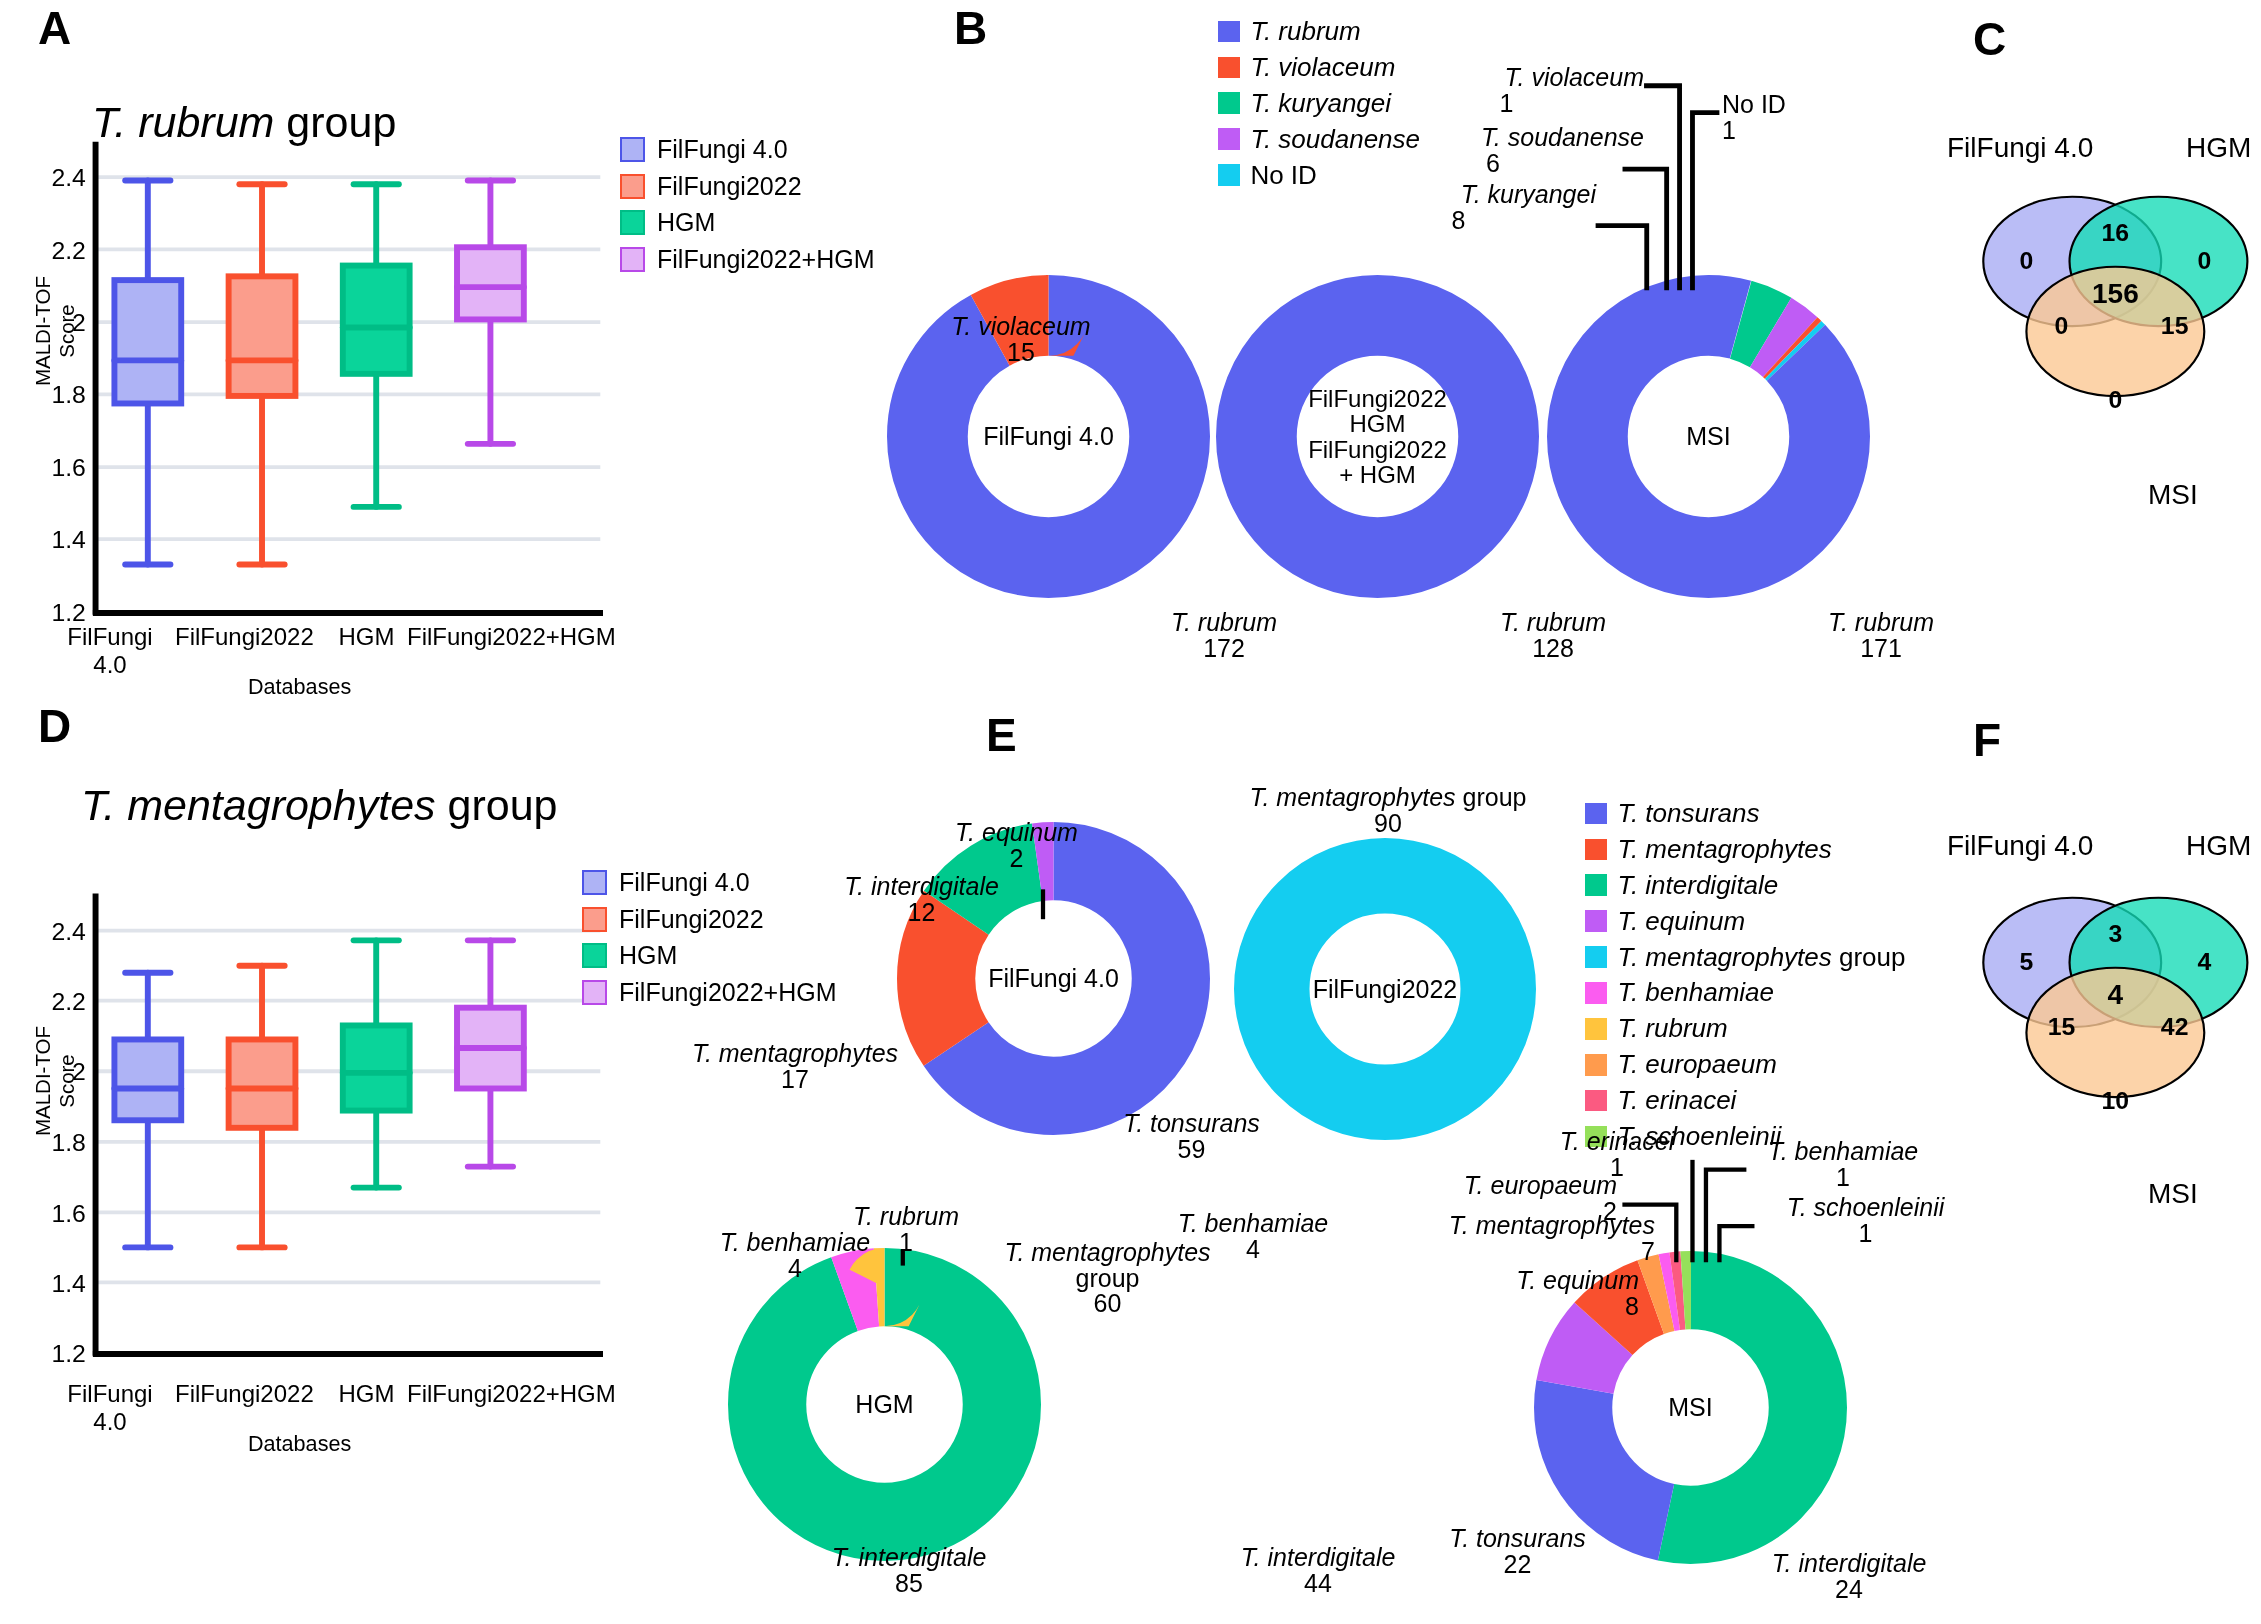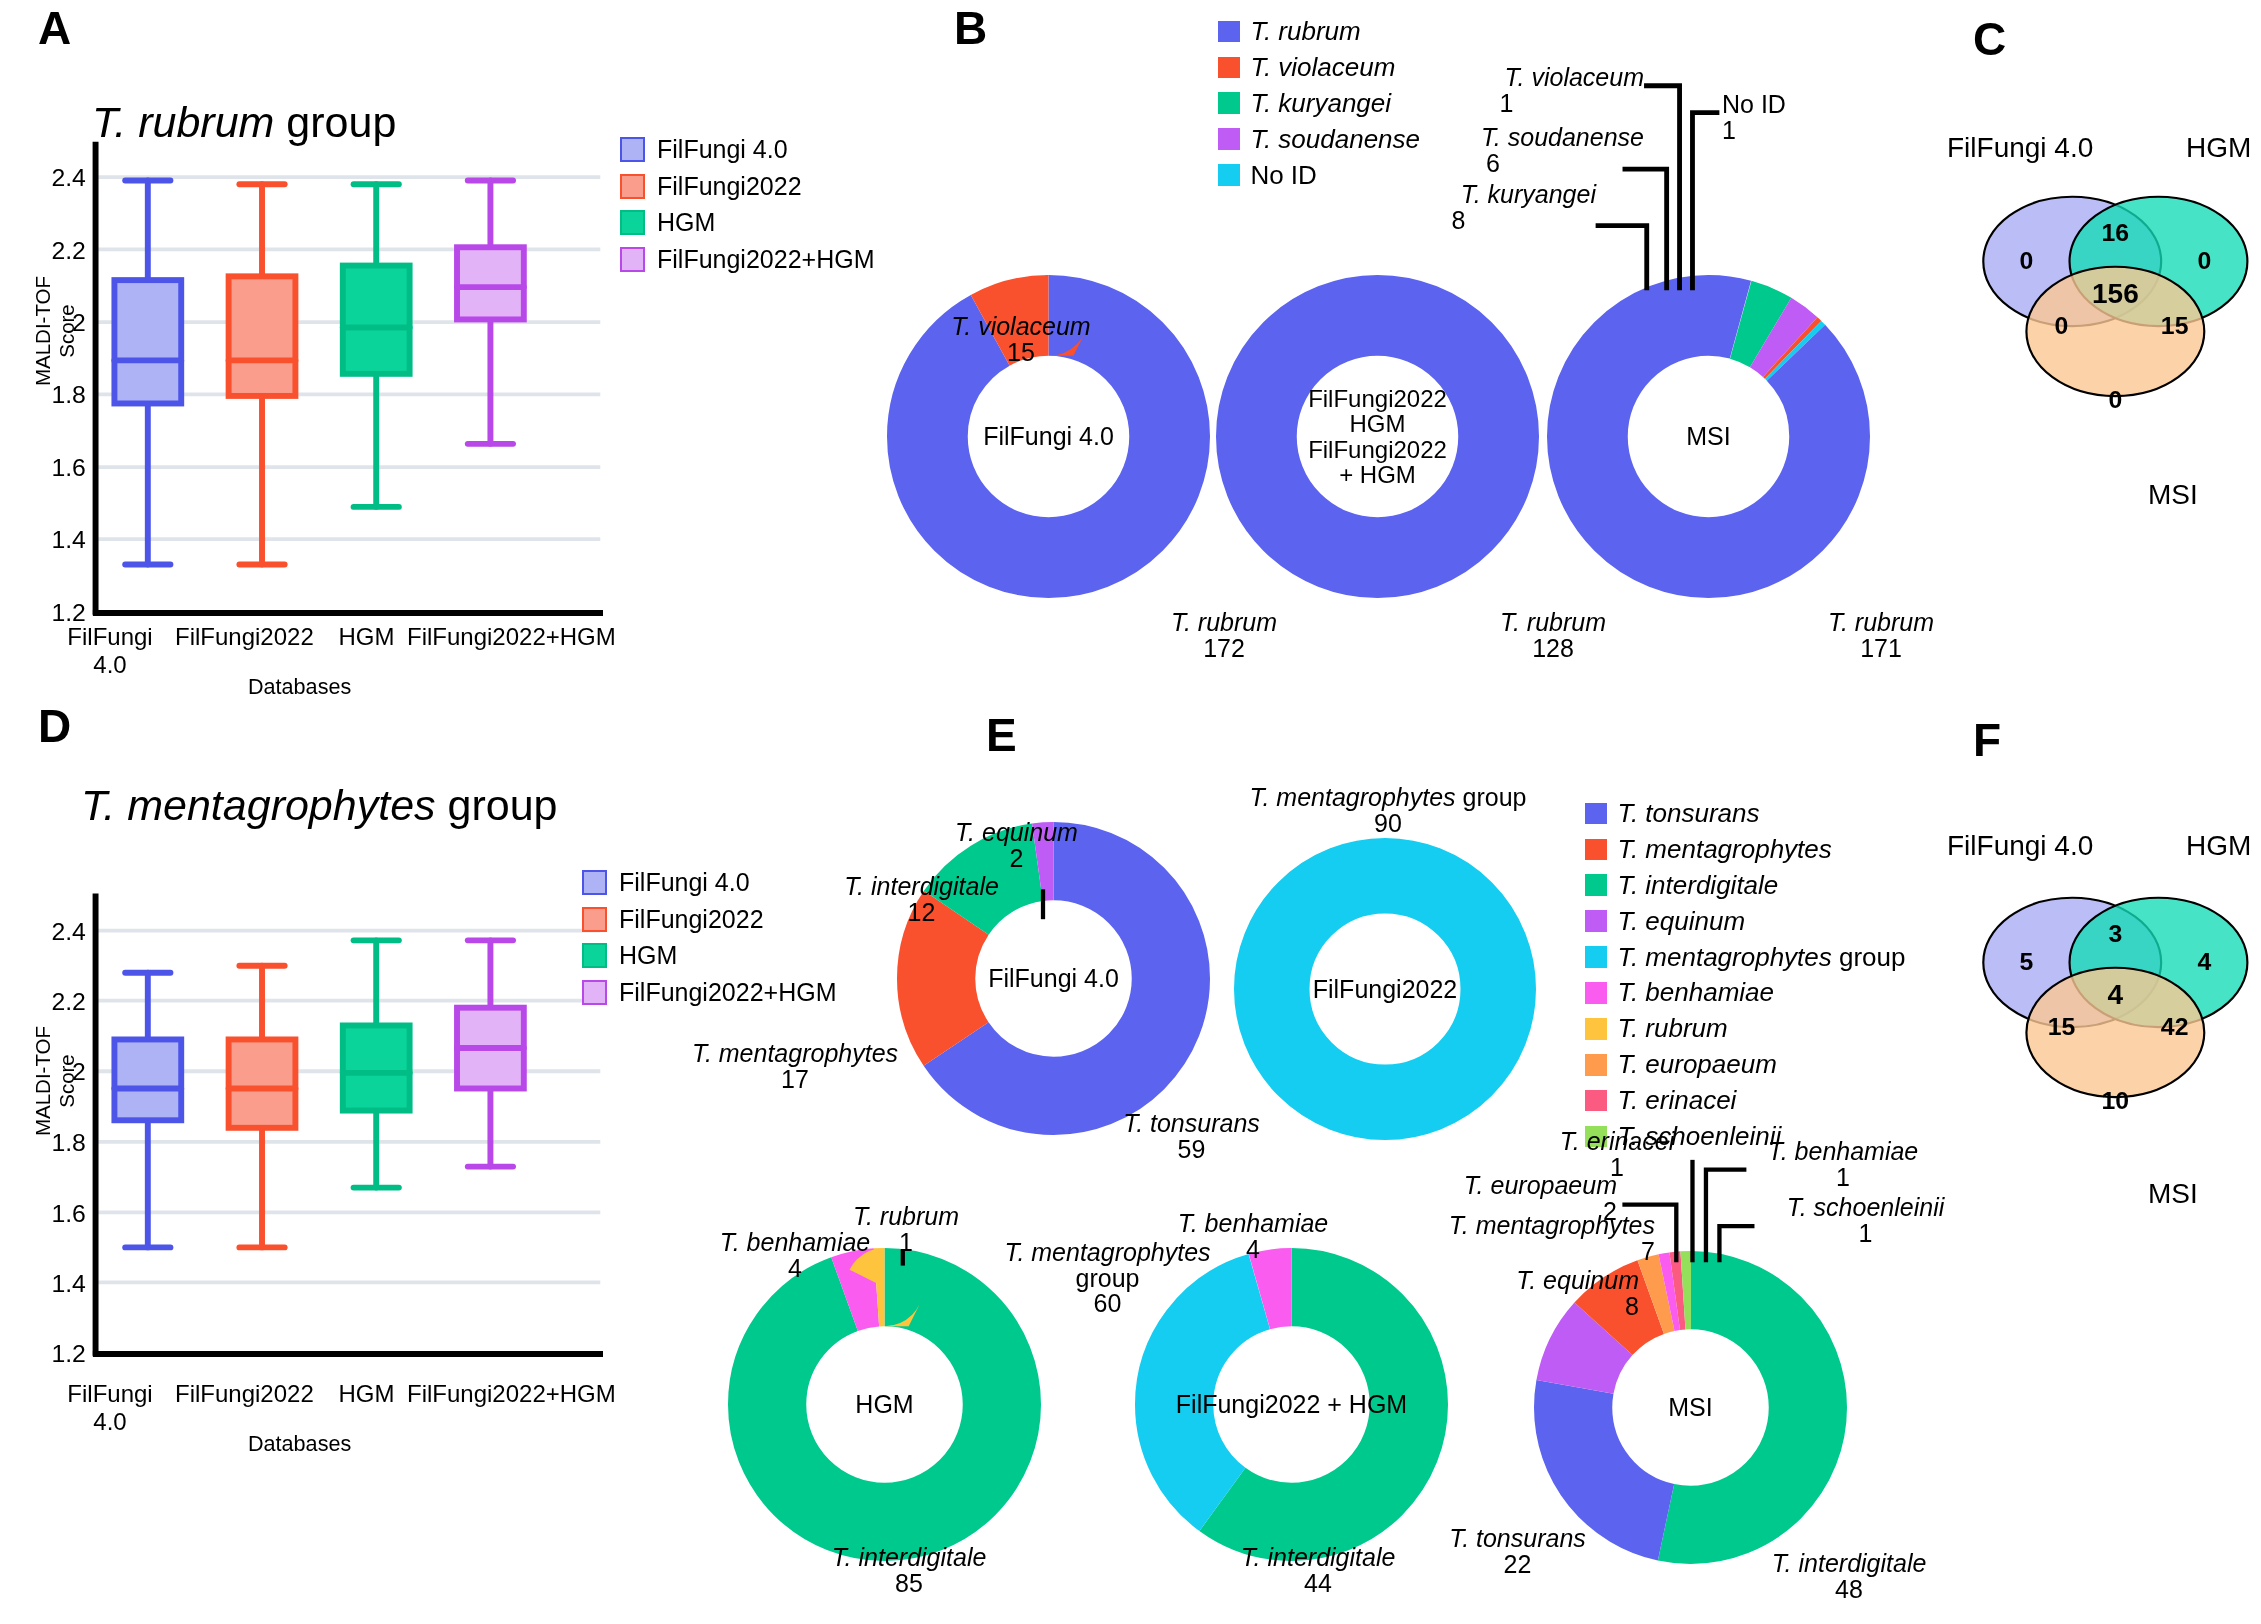--- a/index.html
+++ b/index.html
@@ -439,31 +439,20 @@
 <div class="abs dlabel c" style="left:771px;top:1203px;width:270px;">
   <span class="sp">T. rubrum</span><span class="num">1</span>
 </div>
 <div class="abs dlabel c" style="left:663px;top:1229px;width:264px;">
   <span class="sp">T. benhamiae</span><span class="num">4</span>
 </div>
 <div class="abs dlabel c" style="left:774px;top:1544px;width:270px;">
   <span class="sp">T. interdigitale</span><span class="num">85</span>
 </div>
 
-<div class="abs" style="left:1135px;top:1248px;width:313px;height:313px;">
-  <svg width="313" height="313" viewBox="0 0 200 200">
-
-    <g transform="rotate(-90 100 100)">
-      <circle cx="100" cy="100" r="75" fill="none" stroke="#00c98d" stroke-width="50" stroke-dasharray="282.7 188.5"></circle>
-      <circle cx="100" cy="100" r="75" fill="none" stroke="#14cdf0" stroke-width="50" stroke-dasharray="167.5 303.7" stroke-dashoffset="-282.7"></circle>
-      <circle cx="100" cy="100" r="75" fill="none" stroke="#fb5cf0" stroke-width="50" stroke-dasharray="20.9 450.3" stroke-dashoffset="-450.3"></circle>
-    </g>
-  </svg>
-  <div class="donut-center">FilFungi2022 + HGM</div>
-</div>
 <div class="abs dlabel c" style="left:1118px;top:1210px;width:270px;">
   <span class="sp">T. benhamiae</span><span class="num">4</span>
 </div>
 <div class="abs dlabel c" style="left:986px;top:1240px;width:243px;line-height:1.02;">
   <span class="sp">T. mentagrophytes</span><span class="num" style="font-style:normal;"> group</span><span class="num">60</span>
 </div>
 <div class="abs dlabel c" style="left:1183px;top:1544px;width:270px;">
   <span class="sp">T. interdigitale</span><span class="num">44</span>
 </div>
 
@@ -512,21 +501,21 @@
 <div class="abs dlabel r" style="left:1380px;top:1212px;width:275px;">
   <span class="sp">T. mentagrophytes</span><span class="num" style="text-align:right;">7</span>
 </div>
 <div class="abs dlabel r" style="left:1396px;top:1267px;width:243px;">
   <span class="sp">T. equinum</span><span class="num" style="text-align:right;">8</span>
 </div>
 <div class="abs dlabel c" style="left:1396px;top:1525px;width:243px;">
   <span class="sp">T. tonsurans</span><span class="num">22</span>
 </div>
 <div class="abs dlabel c" style="left:1714px;top:1550px;width:270px;">
-  <span class="sp">T. interdigitale</span><span class="num">48</span>
+  <span class="sp">T. interdigitale</span><span class="num">24</span>
 </div>
 
 <div class="abs panel-letter" style="left:1973px;top:717px;">F</div>
 <div class="abs venn-name" style="left:1947px;top:830px;">FilFungi 4.0</div>
 <div class="abs venn-name" style="left:2186px;top:830px;">HGM</div>
 <div class="abs venn-name" style="left:2148px;top:1178px;">MSI</div>
 
 <svg class="abs" style="left:1967px;top:860px;" width="294" height="318" viewBox="0 0 545 590">
   <ellipse cx="195" cy="190" rx="165" ry="120" fill="#8f95f0" fill-opacity="0.62" stroke="#000" stroke-width="4"></ellipse>
   <ellipse cx="355" cy="190" rx="165" ry="120" fill="#13dbb6" fill-opacity="0.78" stroke="#000" stroke-width="4"></ellipse>

